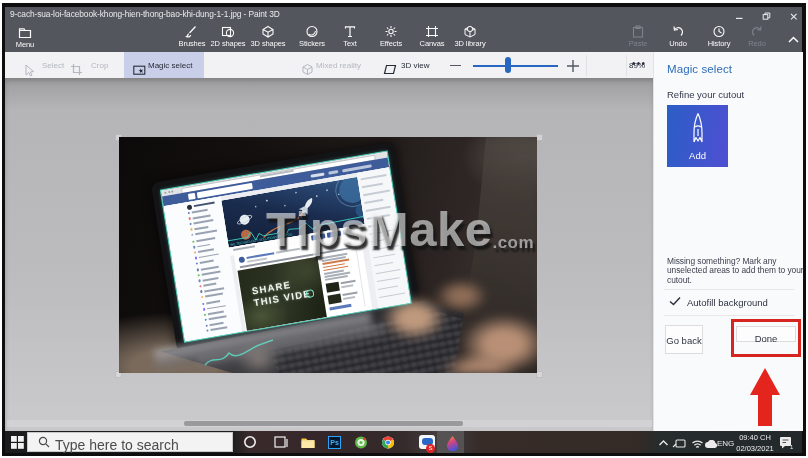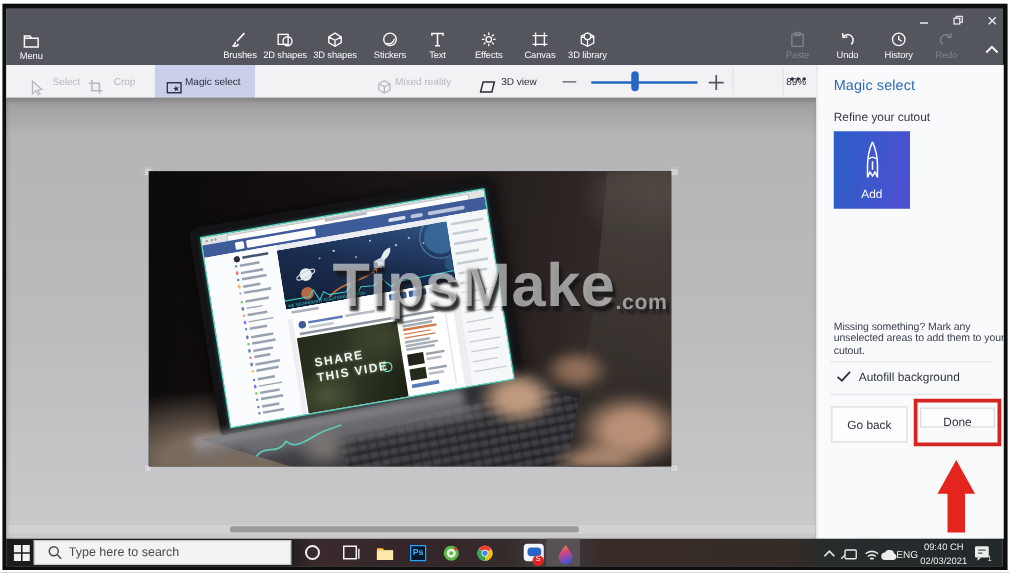--- a/index.html
+++ b/index.html
@@ -39,20 +39,21 @@
   #bezel{width:247px;height:173px;transform:matrix(0.9856,-0.1701,0.1565,0.9876,31.7,46.1);transform-origin:0 0;background:#141417;border-radius:8px;box-shadow:0 0 12px rgba(0,0,0,0.65);}
   .fs{position:absolute;}
   #wm{left:147px;top:64px;font-size:49px;font-weight:bold;color:rgba(240,240,240,0.6);letter-spacing:0.5px;
       text-shadow:2.5px 3.5px 2px rgba(22,22,22,0.88);white-space:nowrap;}
   #wm .com{font-size:17px;color:rgba(185,185,185,0.8);display:inline-block;transform:translateY(2px);}
 </style>
 </head>
 <body>
 <div class="abs" id="frame">
   <div class="abs" id="titlebar"></div>
+  <div class="abs" id="title">9-cach-sua-loi-facebook-khong-hien-thong-bao-khi-dung-1-1.jpg - Paint 3D</div>
 
   <svg class="abs" style="left:730px;top:9.5px" width="9" height="3">
       <rect x="1" y="0.8" width="6.5" height="1.2" fill="#e9eaec"></rect>
     </svg>
   <svg class="abs" style="left:757px;top:5px" width="10" height="9">
       <rect x="1.2" y="2.6" width="4.6" height="4.6" fill="none" stroke="#e9eaec" stroke-width="1"></rect>
       <path d="M3 2.6 V1 H7.8 V5.8 H6" fill="none" stroke="#e9eaec" stroke-width="1"></path>
     </svg>
   <svg class="abs" style="left:785px;top:5.5px" width="8" height="7">
       <path d="M1 0.8 L6.6 6.4 M6.6 0.8 L1 6.4" stroke="#e9eaec" stroke-width="1.1"></path>
@@ -462,21 +463,21 @@
         </svg>
       <div style="font-size:9.5px;margin-top:2px;">Add</div>
     </div>
     <div class="abs" id="missing">Missing something? Mark any<br>unselected areas to add them to your<br>cutout.</div>
     <div class="abs pdiv" style="top:237px;"></div>
     <svg class="abs" style="left:15px;top:244px" width="12" height="10">
         <path d="M1 5.5 L4.5 8.5 L11 1.5" fill="none" stroke="#2e3340" stroke-width="1.5"></path>
       </svg>
     <div class="abs" style="left:33px;top:245px;font-size:9.5px;color:#2e3340;">Autofill background</div>
     <div class="abs pdiv" style="top:263px;"></div>
-    <div class="abs" id="gobackbtn" style="left:11px;top:273px;width:61px;height:29px;line-height:29px;">Go back</div>
+    <div class="abs" id="gobackbtn" style="left:11px;top:273px;width:38px;height:29px;line-height:29px;">Go back</div>
     <div class="abs" id="donebtn" style="left:82px;top:274px;width:60px;height:16px;line-height:24px;">Done</div>
   </div>
   <div class="abs" id="redbox"></div>
 
   <svg class="abs" style="left:740px;top:359px" width="40" height="62">
     <path d="M20 2 L35 29 L27 29 L27 60 L13 60 L13 29 L5 29 Z" fill="#e4251e"></path>
   </svg>
 
   <div class="abs" id="taskbar"></div>
   <div class="abs" style="left:432px;top:424px;width:27px;height:21.5px;background:#565153;"></div>
@@ -487,21 +488,21 @@
         <rect x="7" y="0" width="5.8" height="5.8" fill="#f2f2f2"></rect>
         <rect x="0" y="7" width="5.8" height="5.8" fill="#f2f2f2"></rect>
         <rect x="7" y="7" width="5.8" height="5.8" fill="#f2f2f2"></rect>
       </svg>
 
     <div class="abs" style="left:22px;top:424.5px;width:206px;height:20px;background:#f3f3f4;border:1px solid #c8c8ca;box-sizing:border-box;"></div>
     <svg class="abs" style="left:33px;top:429.0px" width="12" height="12">
         <circle cx="5" cy="5" r="3.6" fill="none" stroke="#4a4a4c" stroke-width="1.2"></circle>
         <path d="M7.8 7.8 L11 11" stroke="#4a4a4c" stroke-width="1.2"></path>
       </svg>
-    <div class="abs" style="left:50px;top:429.5px;font-size:10px;color:#4c4c4e;">Type here to search</div>
+    <div class="abs" style="left:50px;top:429.5px;font-size:14px;color:#4c4c4e;">Type here to search</div>
 
     <svg class="abs" style="left:238px;top:428.0px" width="14" height="14">
         <circle cx="7" cy="7" r="5.2" fill="none" stroke="#f0f0f0" stroke-width="1.6"></circle>
       </svg>
 
     <svg class="abs" style="left:269px;top:428.5px" width="14" height="13">
         <rect x="1" y="1" width="10" height="10" fill="none" stroke="#f0f0f0" stroke-width="1.2"></rect>
         <path d="M13 3 L13 11" stroke="#d8d8d8" stroke-width="1.4"></path>
       </svg>
 

